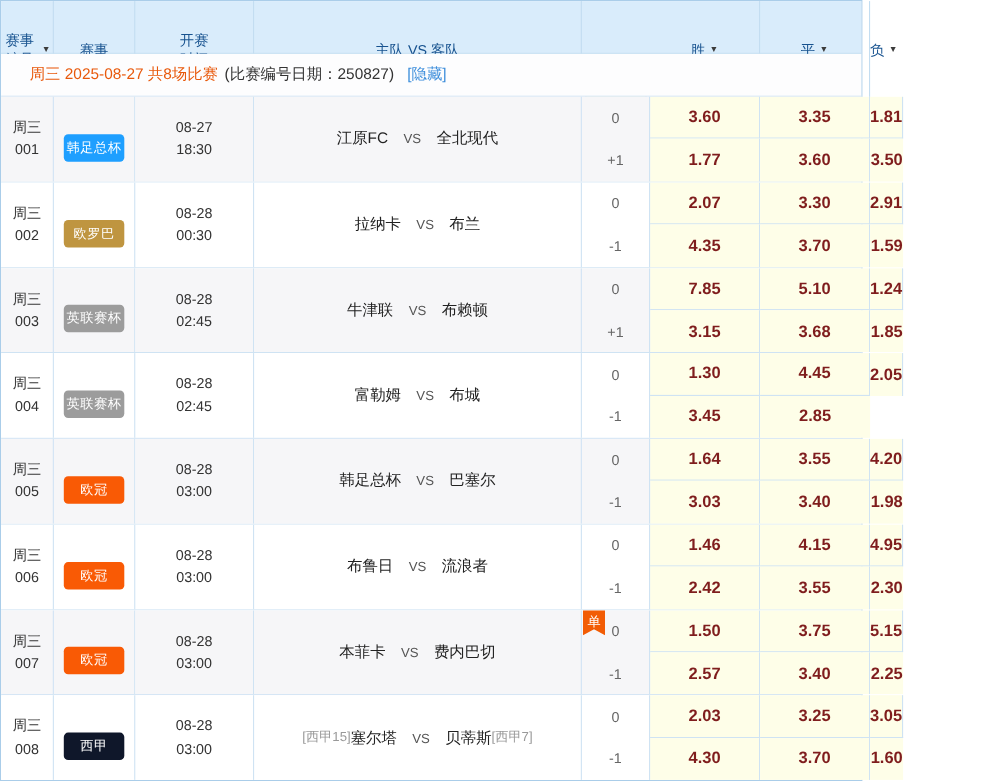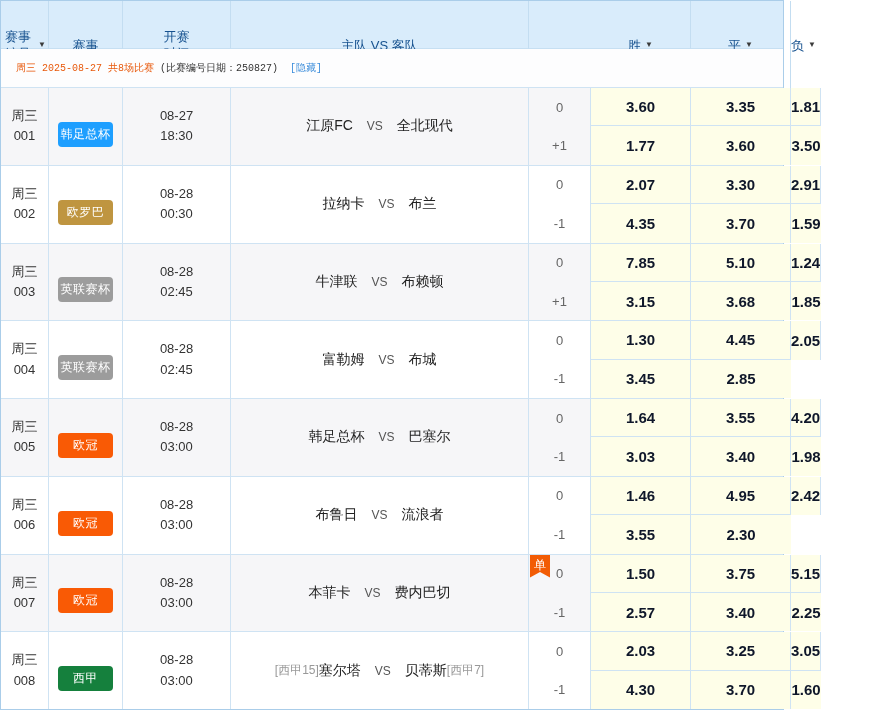--- a/index.html
+++ b/index.html
@@ -36,25 +36,24 @@
   .handicap-select {
     font-size:13px; padding:1px 4px; border:1px solid #444;
     border-radius:3px; background:#fde047; color:#000;
     font-family:inherit;
   }
 
   
   .subheader {
     height:39px; flex:0 0 39px;
     display:flex; align-items:center;
-    padding-left:15px; gap:6px;
+    padding-left:26px; gap:6px;
     background:#fdfdfe;
     border-bottom:1px solid #cfe3f3;
-    font-size:10px;
-    font-family:Liberation Mono, monospace;
+    font-size:14px;
   }
   .sub-date { color:#e8590c; }
   .sub-detail { color:#333; }
   .hide-link { color:#3d8edb; cursor:pointer; margin-left:6px; }
 
   
   .match-row {
     flex:1 1 0;
     display:grid;
     grid-template-columns:48px 74px 108px 298px 62px 100px 100px 1fr;
@@ -95,21 +94,21 @@
     font-size:12px; text-align:center; padding-top:2px;
     clip-path:polygon(0 0,100% 0,100% 100%,50% 76%,0 100%);
   }
   .dan-tag:empty { display:none; }
 
   .odds-cell {
     grid-row:auto;
     background:#fefee8;
     display:flex; align-items:center; justify-content:center;
     border-right:1px solid #cfe3f3;
-    font-size:15px; font-weight:bold; color:#0f172a;
+    font-size:15px; font-weight:bold; color:#7f1d1d;
     cursor:pointer;
   }
   .odds-cell:last-child { border-right:none; }
   .odds-cell.top { border-bottom:1px solid #cfe3f3; }
 </style>
 </head>
 <body>
 
 <div class="odds-table">
 
@@ -336,20 +335,21 @@
       <span class="vs">VS</span>
       <span>流浪者</span>
 
     </div>
     <div class="cell cell-handicap">
 
       <span class="hval">0</span>
       <span class="hval">-1</span>
     </div>
     <div class="odds-cell top">1.46</div>
+    <div class="odds-cell top">4.15</div>
     <div class="odds-cell top">4.95</div>
     <div class="odds-cell">2.42</div>
     <div class="odds-cell">3.55</div>
     <div class="odds-cell">2.30</div>
   </div>
 
   <div class="match-row striped">
     <div class="cell cell-no">
       <span>周三</span>
         <span>007</span>
@@ -380,21 +380,21 @@
     <div class="odds-cell">3.40</div>
     <div class="odds-cell">2.25</div>
   </div>
 
   <div class="match-row">
     <div class="cell cell-no">
       <span>周三</span>
         <span>008</span>
     </div>
     <div class="cell">
-      <span class="badge" style="background-color: #15803d;">西甲</span>
+      <span class="badge" style="background-color: #0f172a;">西甲</span>
     </div>
     <div class="cell cell-time">
       <span>08-28</span>
         <span>03:00</span>
     </div>
     <div class="cell teams">
       <span class="team-note">[西甲15]</span>
       <span>塞尔塔</span>
       <span class="vs">VS</span>
       <span>贝蒂斯</span>

